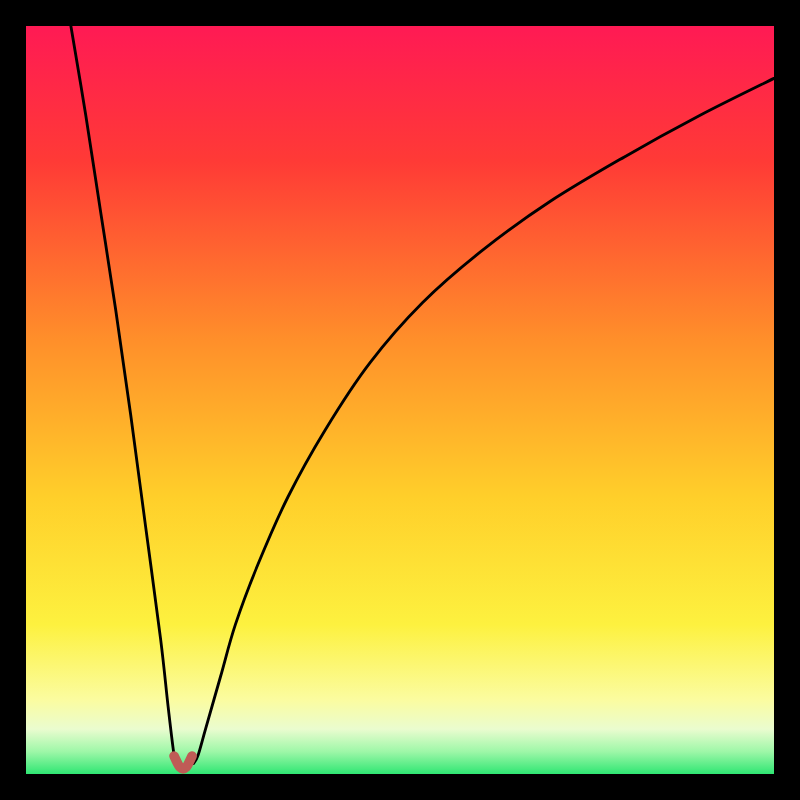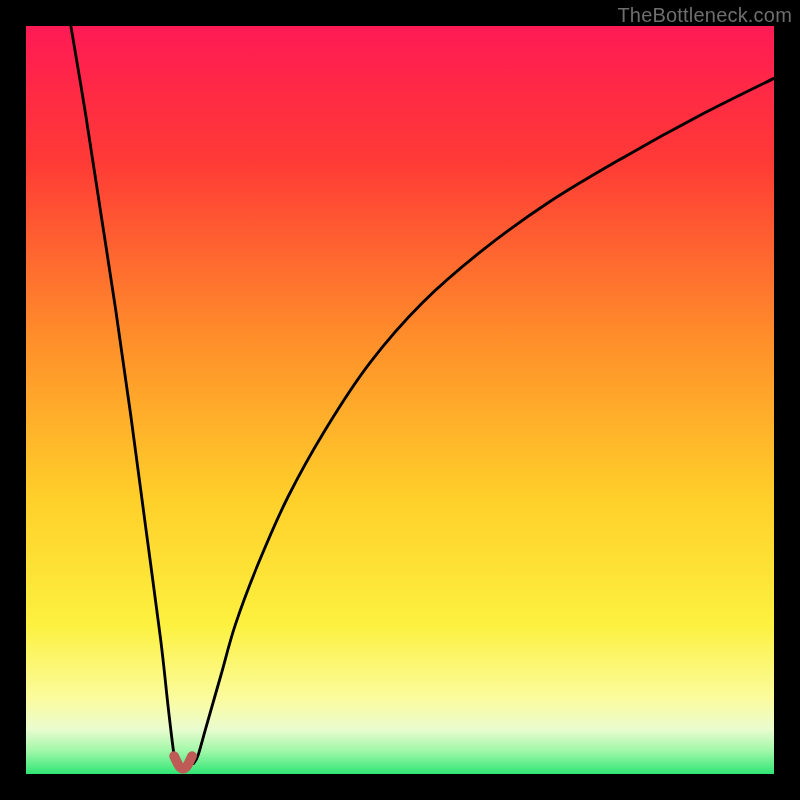--- a/index.html
+++ b/index.html
@@ -71,15 +71,14 @@
     <svg class="curves" viewBox="0 0 100 100" preserveAspectRatio="none">
       <g>
         <path id="left-branch" fill="none" stroke="#000" stroke-width="0.38" stroke-linecap="round" d="M 6.00 0.00 C 6.33 2.00, 7.33 7.83, 8.00 12.00 C 8.67 16.17, 9.33 20.67, 10.00 25.00 C 10.67 29.33, 11.33 33.50, 12.00 38.00 C 12.67 42.50, 13.33 47.17, 14.00 52.00 C 14.67 56.83, 15.33 62.00, 16.00 67.00 C 16.67 72.00, 17.50 78.00, 18.00 82.00 C 18.50 86.00, 18.70 88.42, 19.00 91.00 C 19.30 93.58, 19.60 96.23, 19.80 97.50 C 20.00 98.77, 20.13 98.42, 20.20 98.60"></path>
         <path id="right-branch" fill="none" stroke="#000" stroke-width="0.38" stroke-linecap="round" d="M 22.40 98.60 C 22.50 98.42, 22.73 98.27, 23.00 97.50 C 23.27 96.73, 23.50 95.75, 24.00 94.00 C 24.50 92.25, 25.33 89.33, 26.00 87.00 C 26.67 84.67, 27.17 82.50, 28.00 80.00 C 28.83 77.50, 29.83 74.83, 31.00 72.00 C 32.17 69.17, 33.50 66.00, 35.00 63.00 C 36.50 60.00, 38.17 57.00, 40.00 54.00 C 41.83 51.00, 43.83 47.83, 46.00 45.00 C 48.17 42.17, 50.50 39.50, 53.00 37.00 C 55.50 34.50, 58.17 32.25, 61.00 30.00 C 63.83 27.75, 66.83 25.58, 70.00 23.50 C 73.17 21.42, 76.67 19.42, 80.00 17.50 C 83.33 15.58, 86.67 13.75, 90.00 12.00 C 93.33 10.25, 98.33 7.83, 100.00 7.00"></path>
         <path id="trough-blob" fill="none" stroke="#bf5b56" stroke-width="1.3" stroke-linecap="round" stroke-linejoin="round" d="M 19.80 97.60 C 19.93 97.85, 20.33 98.85, 20.60 99.10 C 20.87 99.35, 21.13 99.35, 21.40 99.10 C 21.67 98.85, 22.07 97.85, 22.20 97.60"></path>
       </g>
     </svg>
 
   </div>
 
-  <div class="watermark">TheBottleneck.com</div>
 
 </div>
 
 </body></html>

